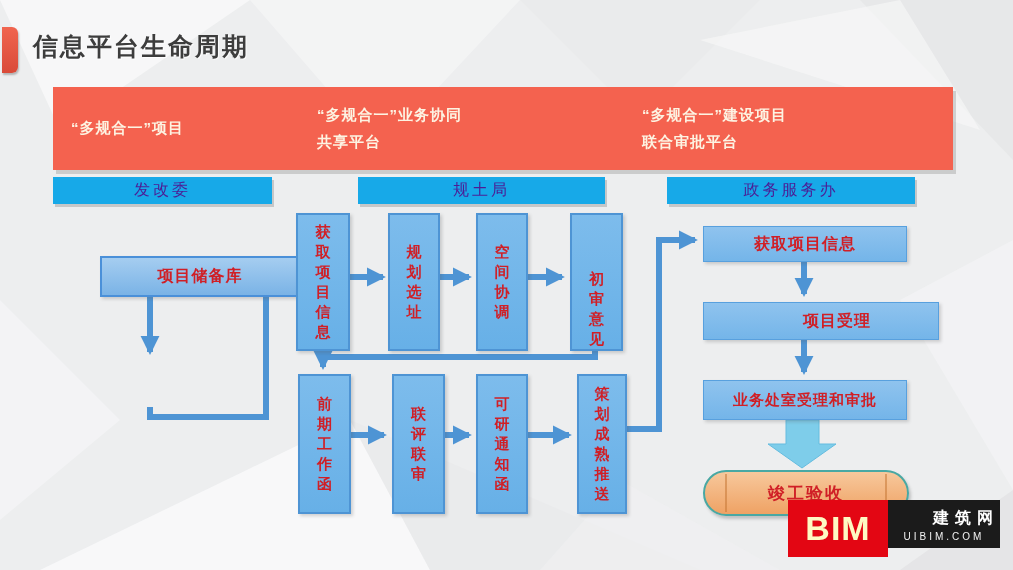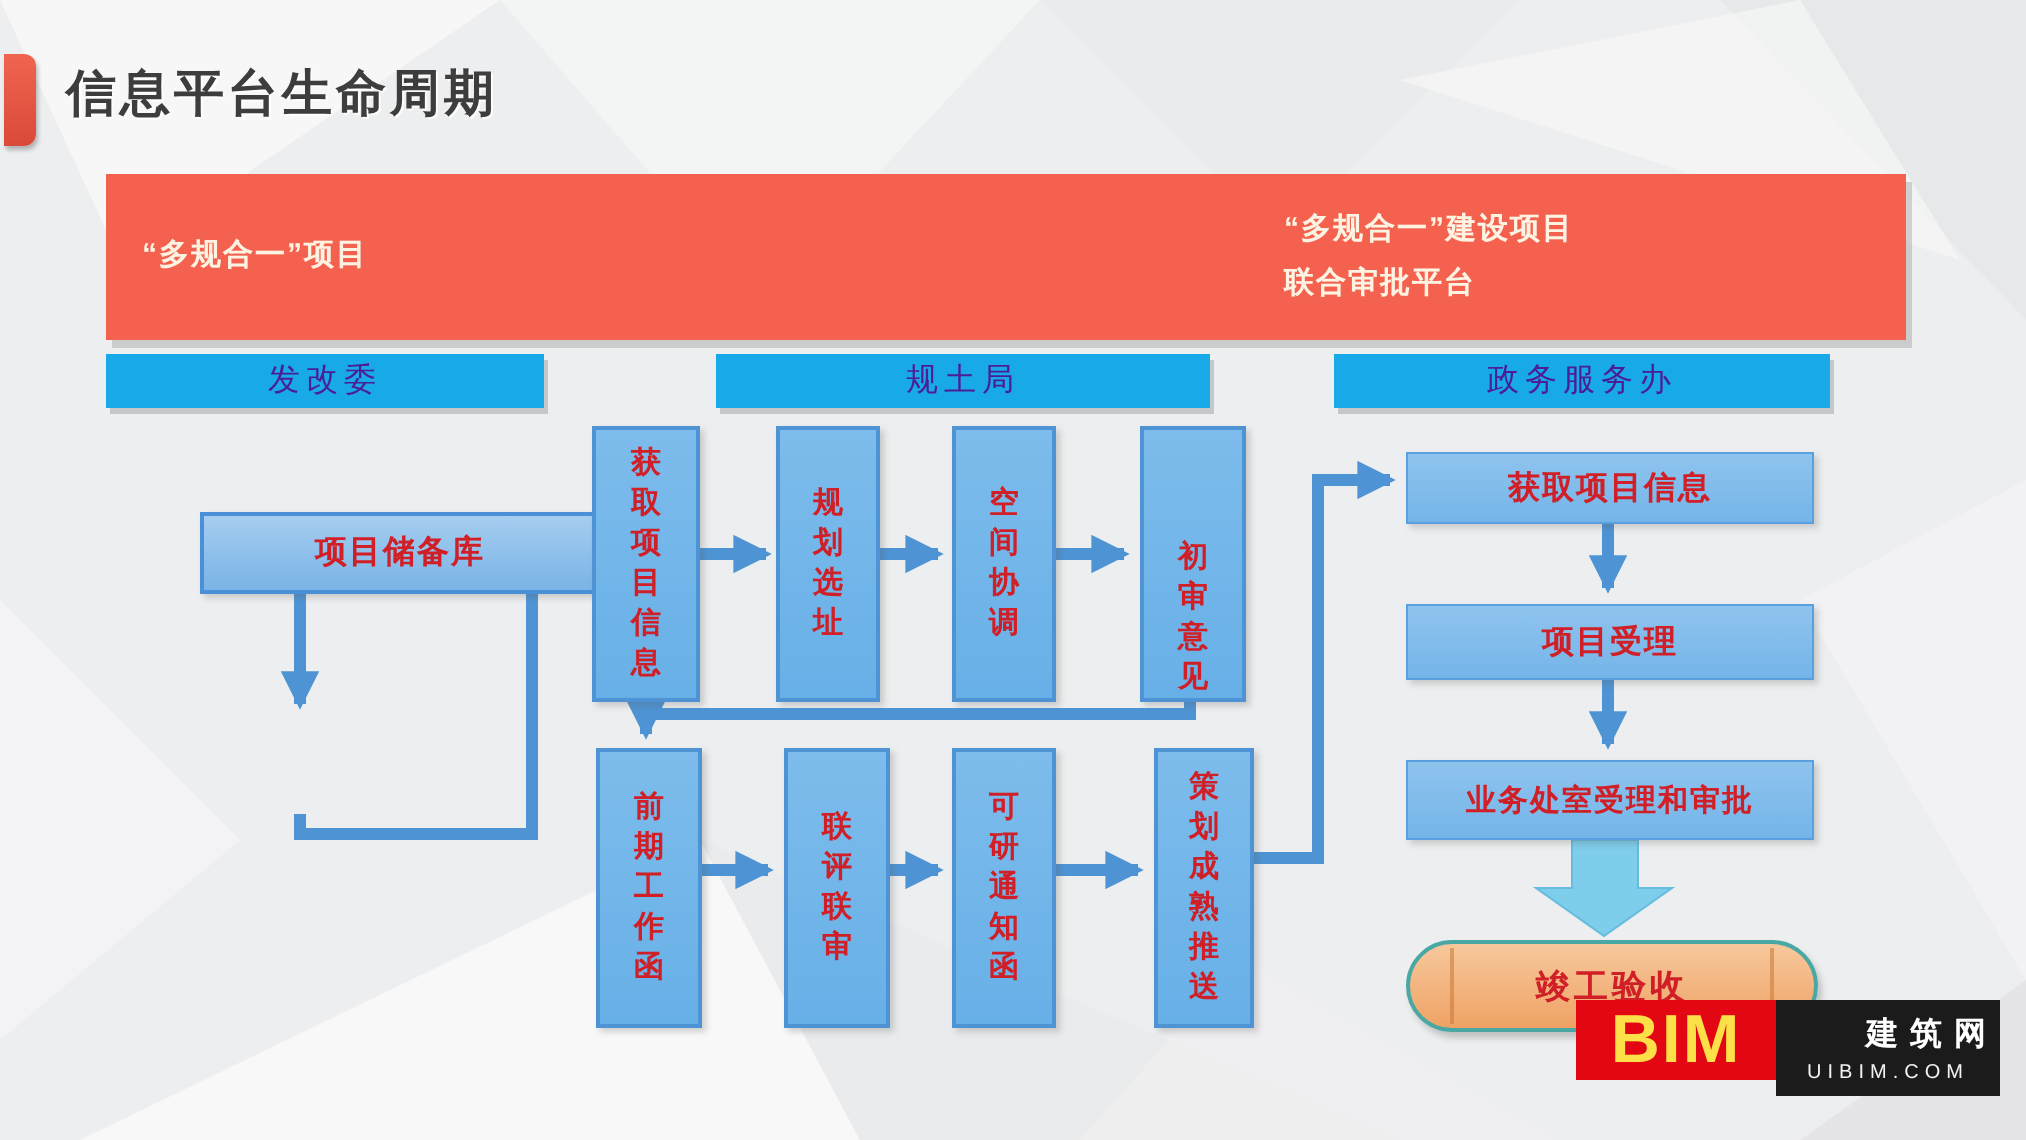--- a/index.html
+++ b/index.html
@@ -99,31 +99,31 @@
   #cap-start  {left:43px;top:363px;width:204px;height:44px;}
   #v1{left:296px;top:213px;width:50px;height:134px;}
   #v2{left:388px;top:213px;width:48px;height:134px;}
   #v3{left:476px;top:213px;width:48px;height:134px;}
   #v4{left:570px;top:213px;width:49px;height:134px;align-items:flex-end;}
   #v5{left:298px;top:374px;width:49px;height:136px;}
   #v6{left:392px;top:374px;width:49px;height:136px;}
   #v7{left:476px;top:374px;width:48px;height:136px;}
   #v8{left:577px;top:374px;width:46px;height:136px;}
   #r1{left:703px;top:226px;width:202px;height:34px;}
-  #r2{left:703px;top:302px;width:202px;height:36px;}
+  #r2{left:703px;top:302px;width:202px;height:36px;padding-left:32px;}
   #r3{left:703px;top:380px;width:202px;height:38px;font-size:15px;}
   #cap-done{left:703px;top:470px;width:202px;height:42px;}
   
   .logo{
     position:absolute;left:788px;top:500px;height:48px;
     display:flex;
   }
   .logo .bim{
-    width:100px;height:40px;background:#e30613;
-    color:#fde047;font-weight:bold;font-size:34px;
+    width:100px;height:57px;background:#e30613;
+    color:#fef9c3;font-weight:bold;font-size:34px;
     display:flex;align-items:center;justify-content:center;
     letter-spacing:1px;
   }
   .logo .dark{
     width:112px;height:48px;background:#1b1b1b;
     color:#fff;display:flex;flex-direction:column;
     align-items:center;justify-content:center;
   }
   .logo .cn{font-size:16px;font-weight:bold;letter-spacing:6px;line-height:26px;padding-left:6px;margin-left:38px;}
   .logo .site{font-size:10px;letter-spacing:3px;line-height:12px;color:#f2f2f2;}
@@ -146,20 +146,24 @@
     <polygon points="620,480 780,570 540,570" fill="#f0f0f1" opacity="0.6"></polygon>
     <polygon points="1013,490 900,570 1013,570" fill="#dfe0e1" opacity="0.6"></polygon>
   </svg>
 
   <div class="accent-bar"></div>
   <div class="page-title">信息平台生命周期</div>
 
   <div class="banner">
     <div class="banner-col c1">
       <div>“多规合一”项目</div>
+    </div>
+    <div class="banner-col c2">
+      <div>“多规合一”业务协同</div>
+      <div>共享平台</div>
     </div>
     <div class="banner-col c3">
       <div>“多规合一”建设项目</div>
       <div>联合审批平台</div>
     </div>
   </div>
 
   <div class="dept d1">发改委</div>
   <div class="dept d2">规土局</div>
   <div class="dept d3">政务服务办</div>

